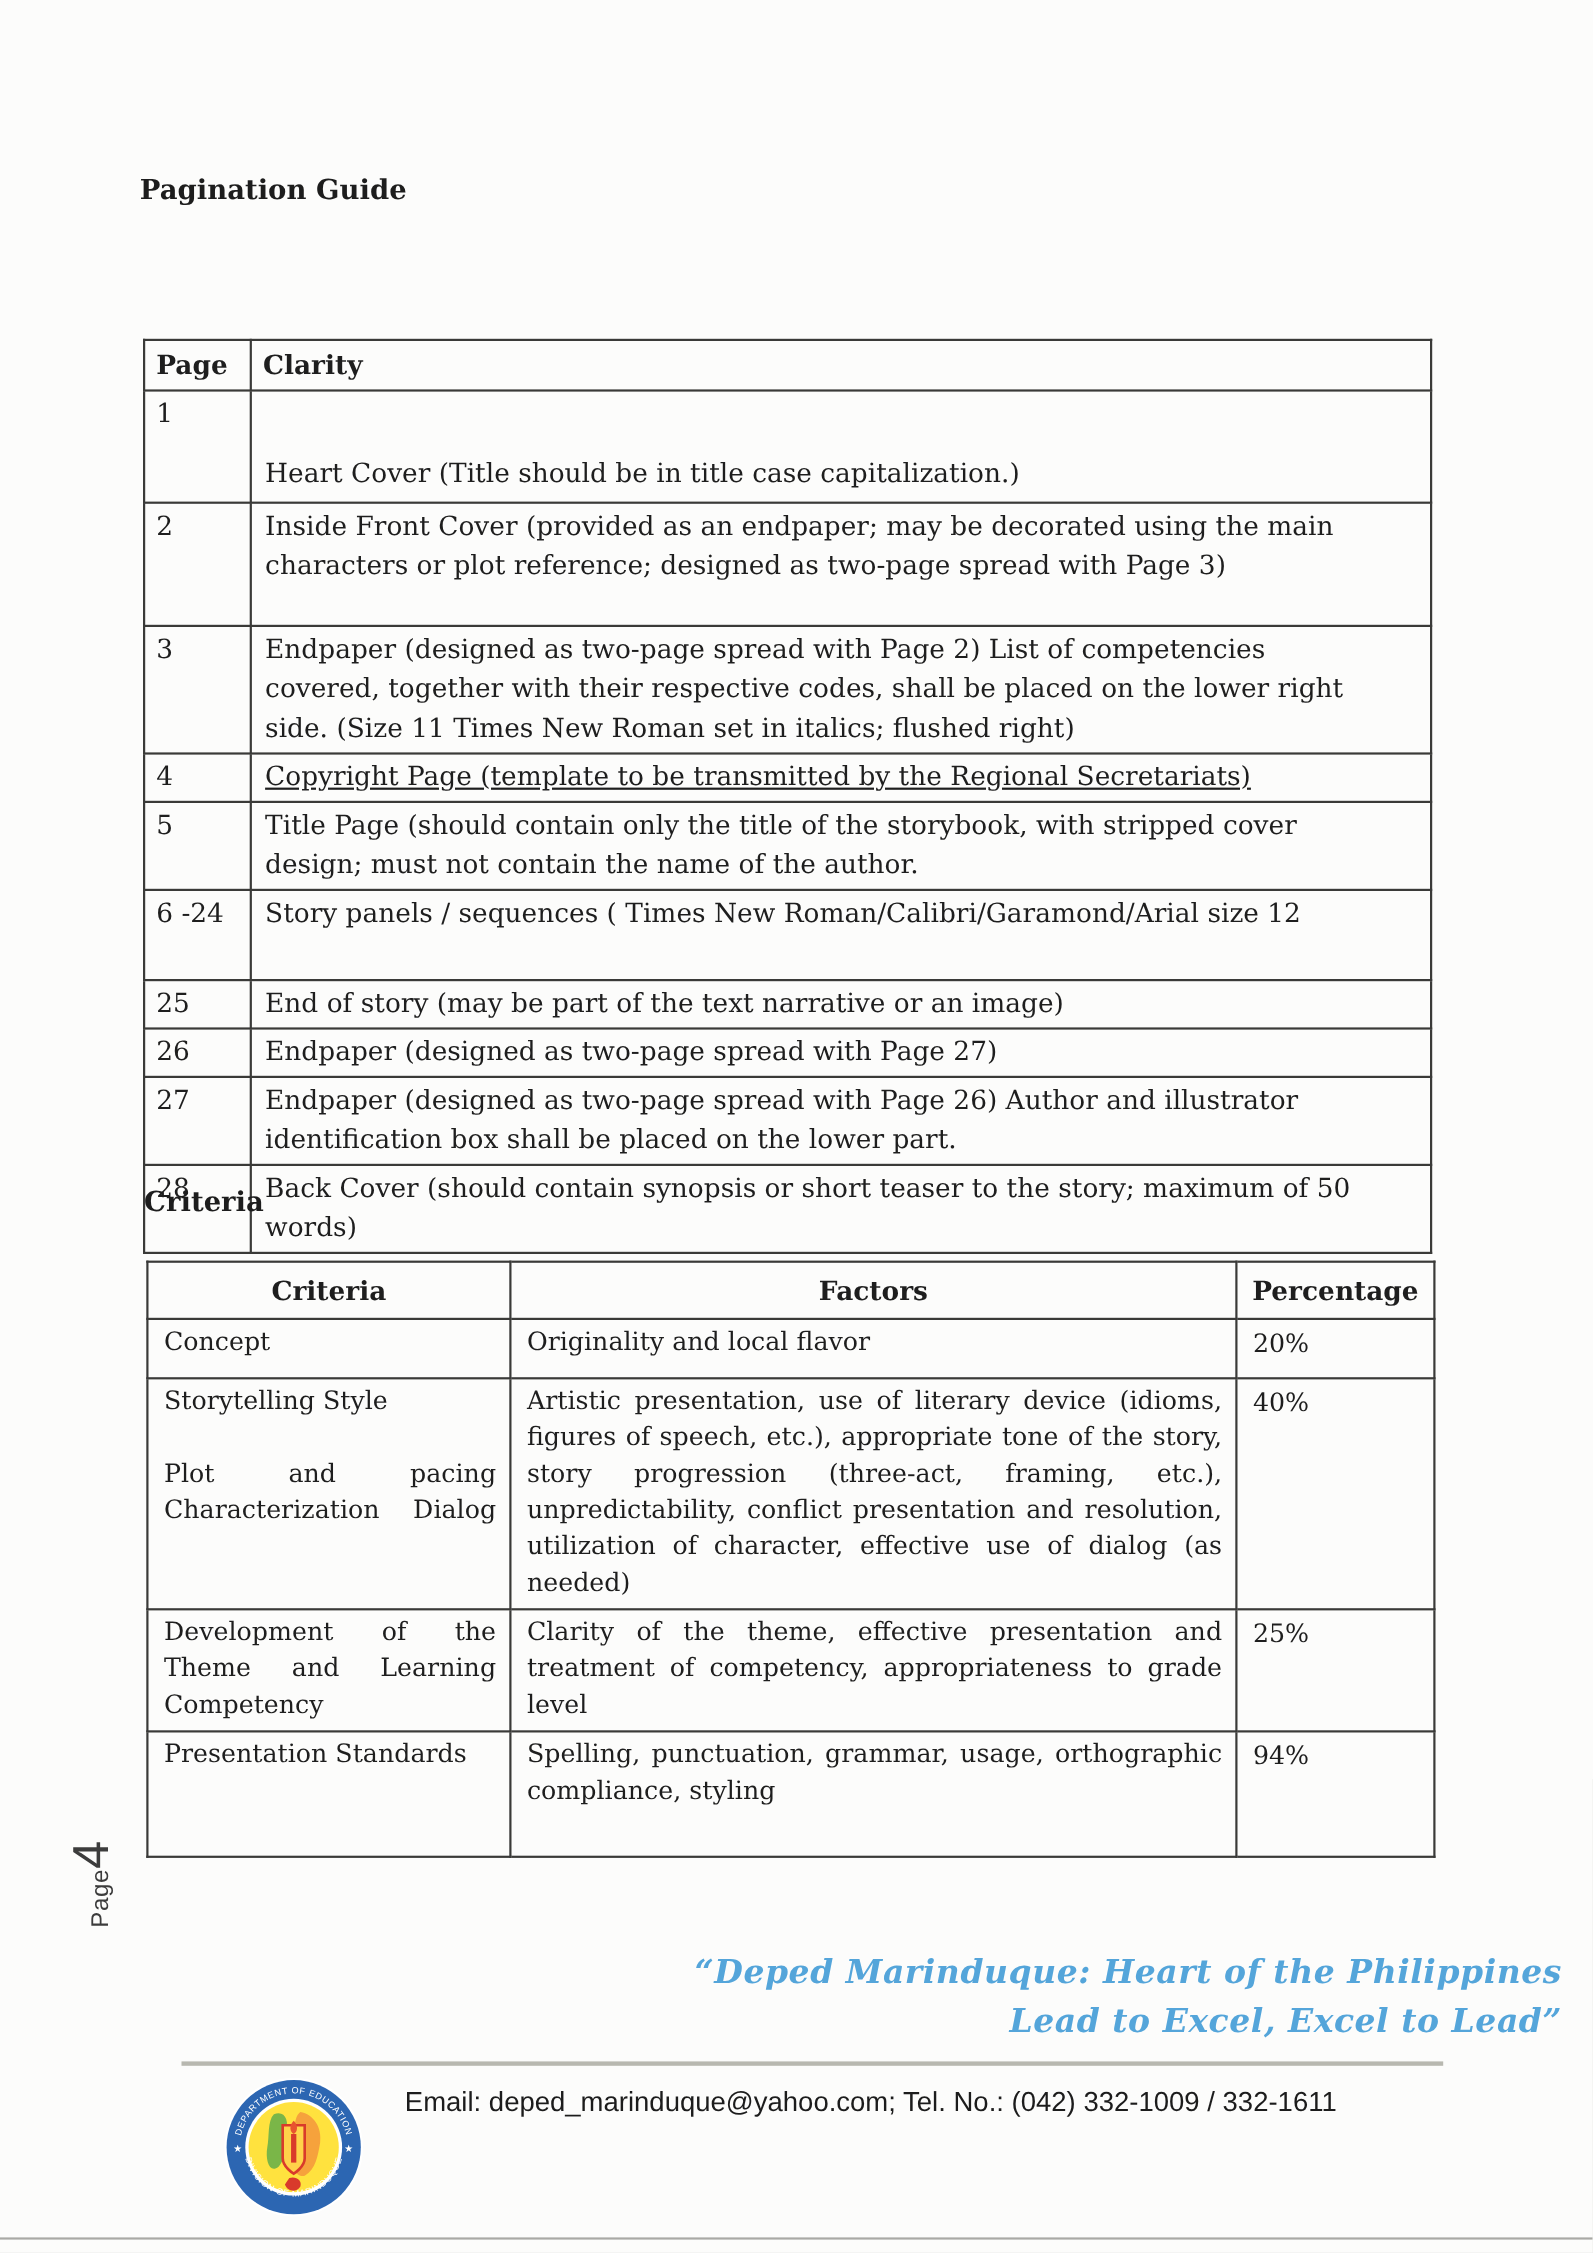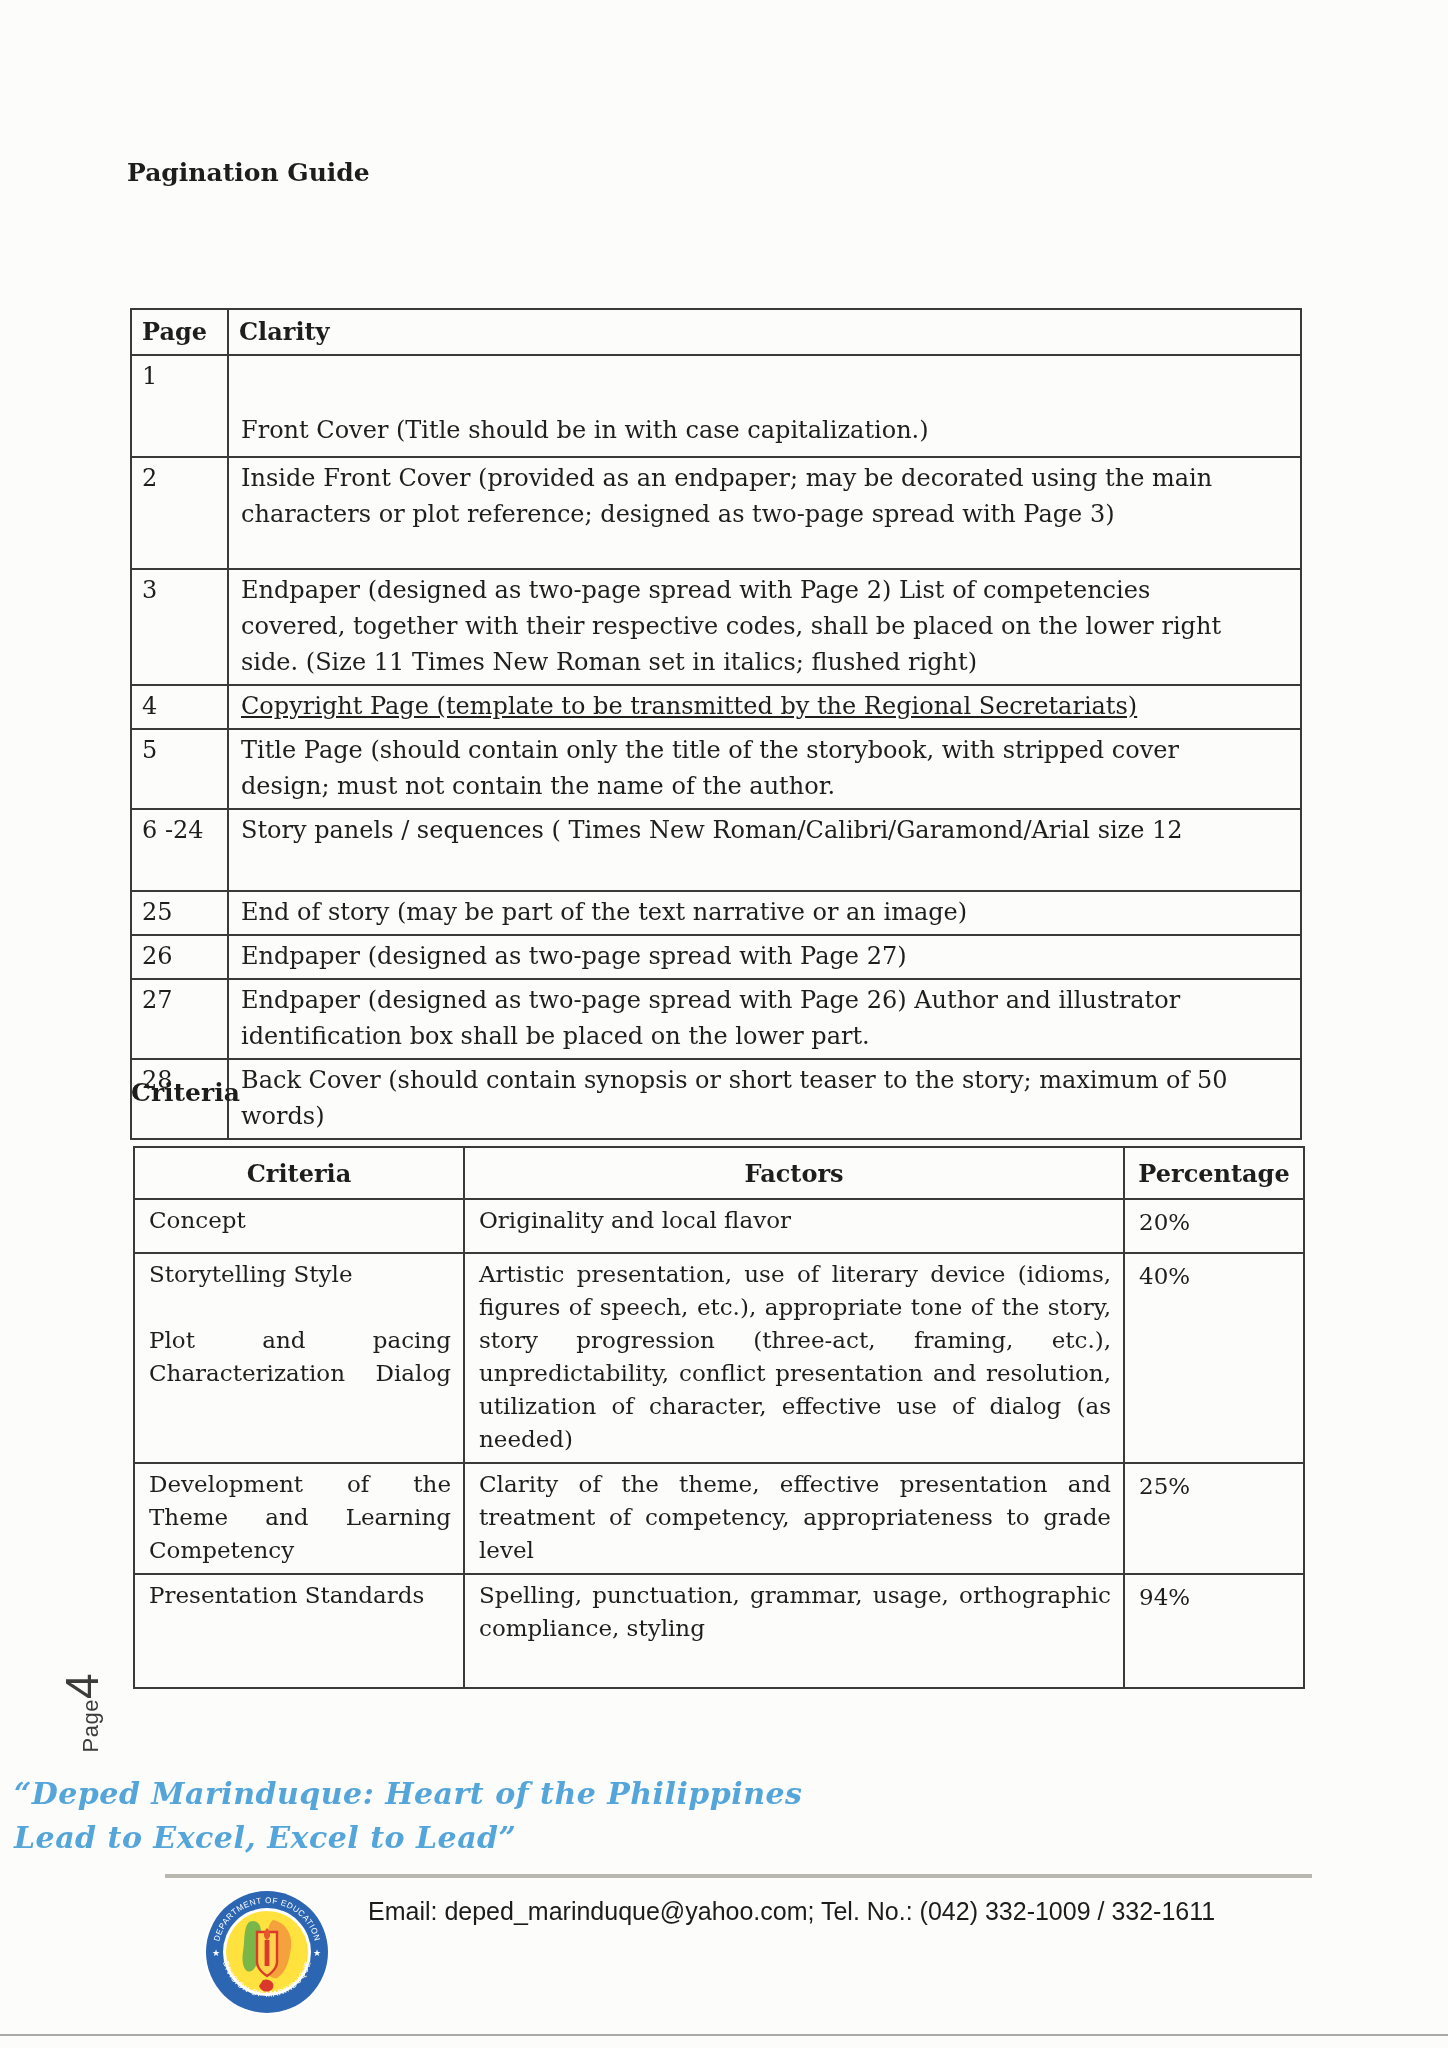--- a/index.html
+++ b/index.html
@@ -56,21 +56,21 @@
     position:absolute; left:22px; top:1690px; width:120px; height:46px;
     transform:rotate(-90deg); transform-origin:center;
     display:flex; align-items:baseline; justify-content:center;
     font-family:"Liberation Sans", sans-serif; color:#3c3c3c; white-space:nowrap;
   }
   .side-label .lbl-word { font-size:22px; letter-spacing:0.5px; }
   .side-label .lbl-num  { font-size:46px; line-height:1; }
 
   
   .tagline {
-    position:absolute; left:14px; top:1772px; width:1420px; text-align:left;
+    position:absolute; left:0; top:1772px; width:1420px; text-align:right;
     font-family:"DejaVu Serif", serif; font-style:italic; font-weight:600;
     font-size:30px; line-height:44px; color:#54a5da; letter-spacing:0.5px;
   }
   .footer-divider {
     position:absolute; left:165px; top:1874px; width:1147px; height:4px;
     background:#b8b8b0;
   }
   .logo { position:absolute; left:203px; top:1888px; width:128px; height:128px; }
   .footer-address {
     position:absolute; left:368px; top:1890px;
@@ -96,21 +96,21 @@
       </colgroup>
     <thead>
       <tr>
         <th>Page</th>
         <th>Clarity</th>
       </tr>
     </thead>
     <tbody>
       <tr class="r1 h102">
         <td class="cell-page">1</td>
-        <td class="cell-content">Front Cover (Title should be in with case capitalization.)</td>
+        <td class="cell-content">Heart Cover (Title should be in title case capitalization.)</td>
       </tr>
       <tr class="h112">
         <td class="cell-page">2</td>
         <td class="cell-content">Inside Front Cover (provided as an endpaper; may be decorated using the main characters or plot reference; designed as two-page spread with Page 3)</td>
       </tr>
       <tr class="h114">
         <td class="cell-page">3</td>
         <td class="cell-content">Endpaper (designed as two-page spread with Page 2) List of competencies covered, together with their respective codes, shall be placed on the lower right side. (Size 11 Times New Roman set in italics; flushed right)</td>
       </tr>
       <tr class="h38">

